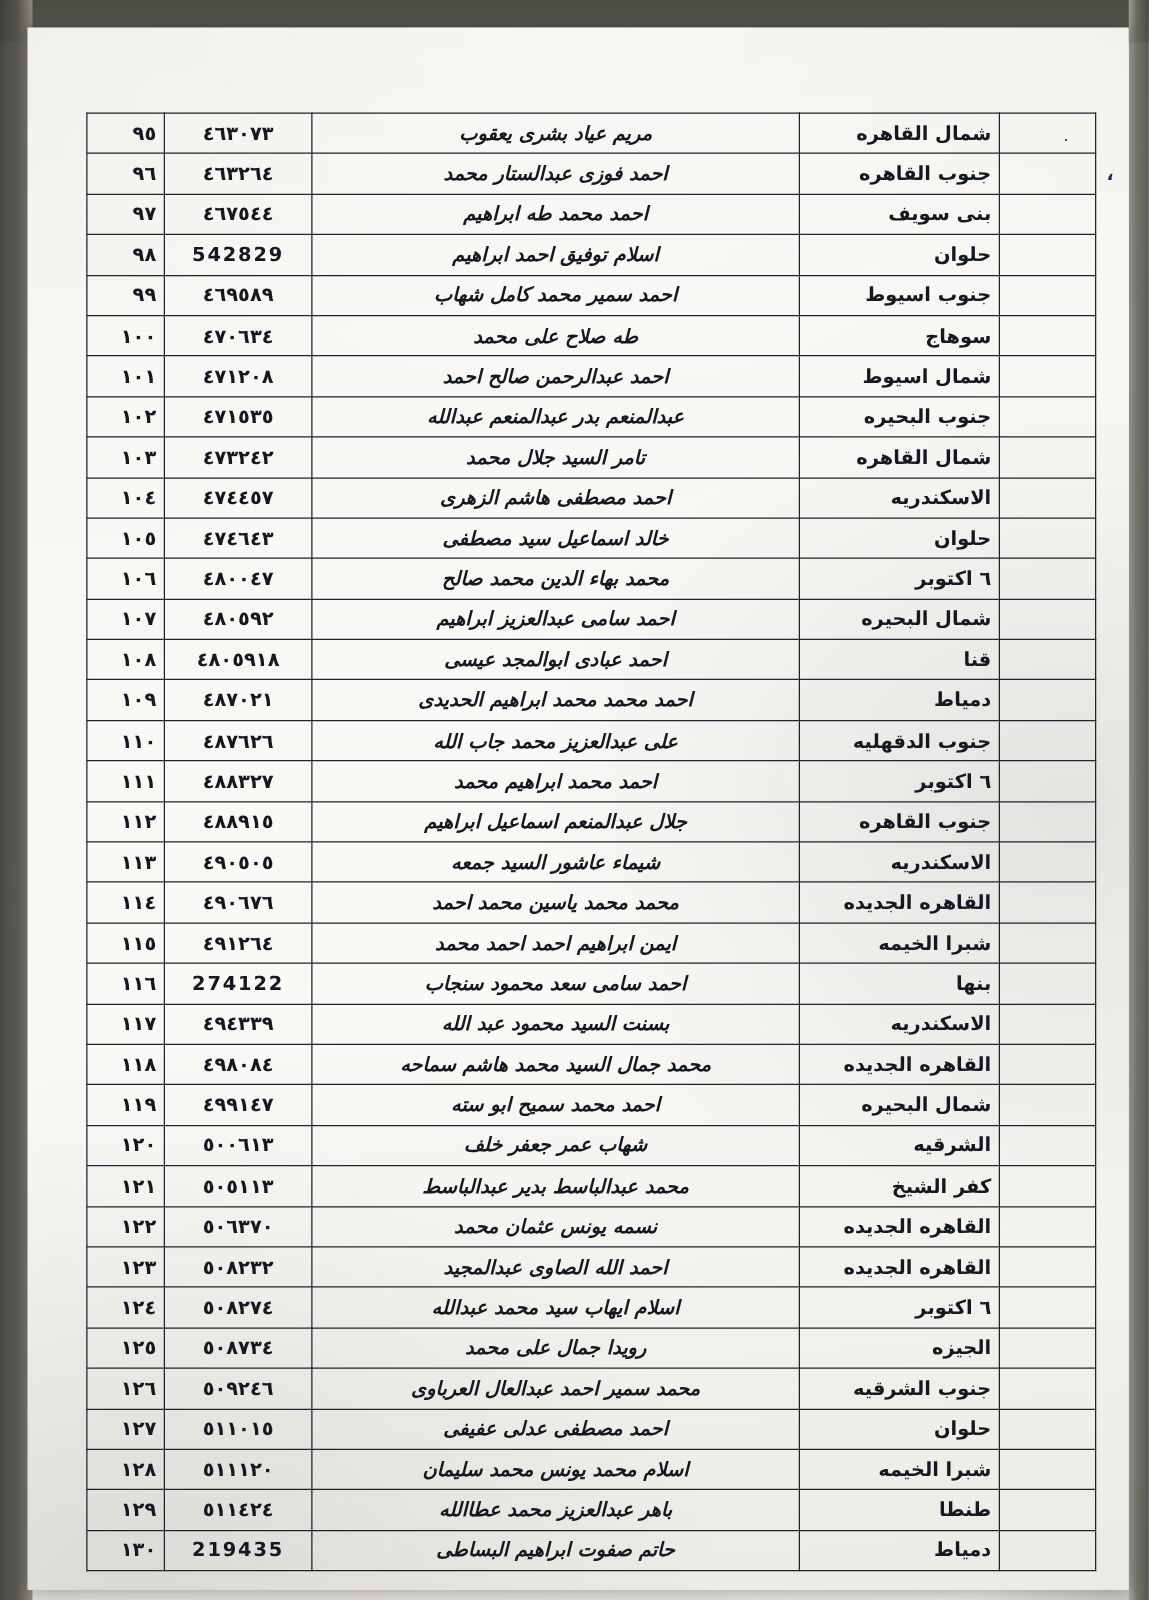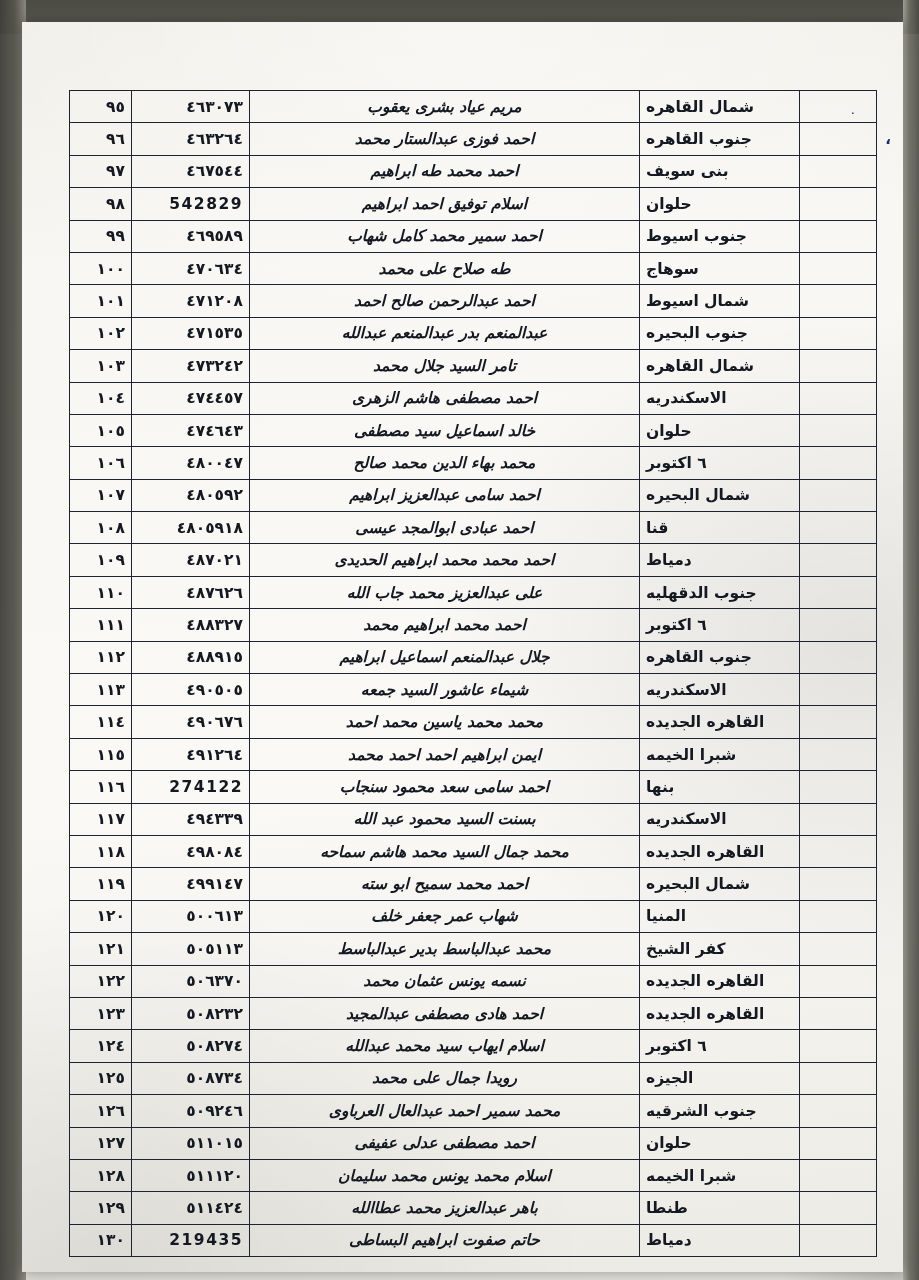--- a/index.html
+++ b/index.html
@@ -93,31 +93,31 @@
   col.c-name   { width: 390px; }
   col.c-gov    { width: 160px; }
   col.c-pad    { width: 77px; }
 
   td.serial {
     text-align: right;
     letter-spacing: 1px;
     font-size: 15px;
   }
   td.idnum {
-    text-align: right;
+    text-align: center;
     letter-spacing: 1.5px;
     font-size: 15px;
   }
   td.name {
     text-align: center;
     font-size: 16px;
     font-style: italic;
   }
   td.gov {
-    text-align: left;
+    text-align: right;
     padding-left: 8px;
     font-size: 15.5px;
   }
   td.pad {
     border-top: none;
     border-bottom: none;
     border-left: none;
   }
   tr.first td.pad { border-top: 1px solid #1d2330; }
   tr.last  td.pad { border-bottom: 1px solid #1d2330; }
@@ -330,21 +330,21 @@
             </tr>
             <tr>
               <td class="pad"></td>
               <td class="gov">شمال البحيره</td>
               <td class="name">احمد محمد سميح ابو سته</td>
               <td class="idnum">٤٩٩١٤٧</td>
               <td class="serial">١١٩</td>
             </tr>
             <tr>
               <td class="pad"></td>
-              <td class="gov">المنيا</td>
+              <td class="gov">الشرقيه</td>
               <td class="name">شهاب عمر جعفر خلف</td>
               <td class="idnum">٥٠٠٦١٣</td>
               <td class="serial">١٢٠</td>
             </tr>
             <tr>
               <td class="pad"></td>
               <td class="gov">كفر الشيخ</td>
               <td class="name">محمد عبدالباسط بدير عبدالباسط</td>
               <td class="idnum">٥٠٥١١٣</td>
               <td class="serial">١٢١</td>
@@ -352,21 +352,21 @@
             <tr>
               <td class="pad"></td>
               <td class="gov">القاهره الجديده</td>
               <td class="name">نسمه يونس عثمان محمد</td>
               <td class="idnum">٥٠٦٣٧٠</td>
               <td class="serial">١٢٢</td>
             </tr>
             <tr>
               <td class="pad"></td>
               <td class="gov">القاهره الجديده</td>
-              <td class="name">احمد هادى مصطفى عبدالمجيد</td>
+              <td class="name">احمد الله الصاوى عبدالمجيد</td>
               <td class="idnum">٥٠٨٢٣٢</td>
               <td class="serial">١٢٣</td>
             </tr>
             <tr>
               <td class="pad"></td>
               <td class="gov">٦ اكتوبر</td>
               <td class="name">اسلام ايهاب سيد محمد عبدالله</td>
               <td class="idnum">٥٠٨٢٧٤</td>
               <td class="serial">١٢٤</td>
             </tr>

